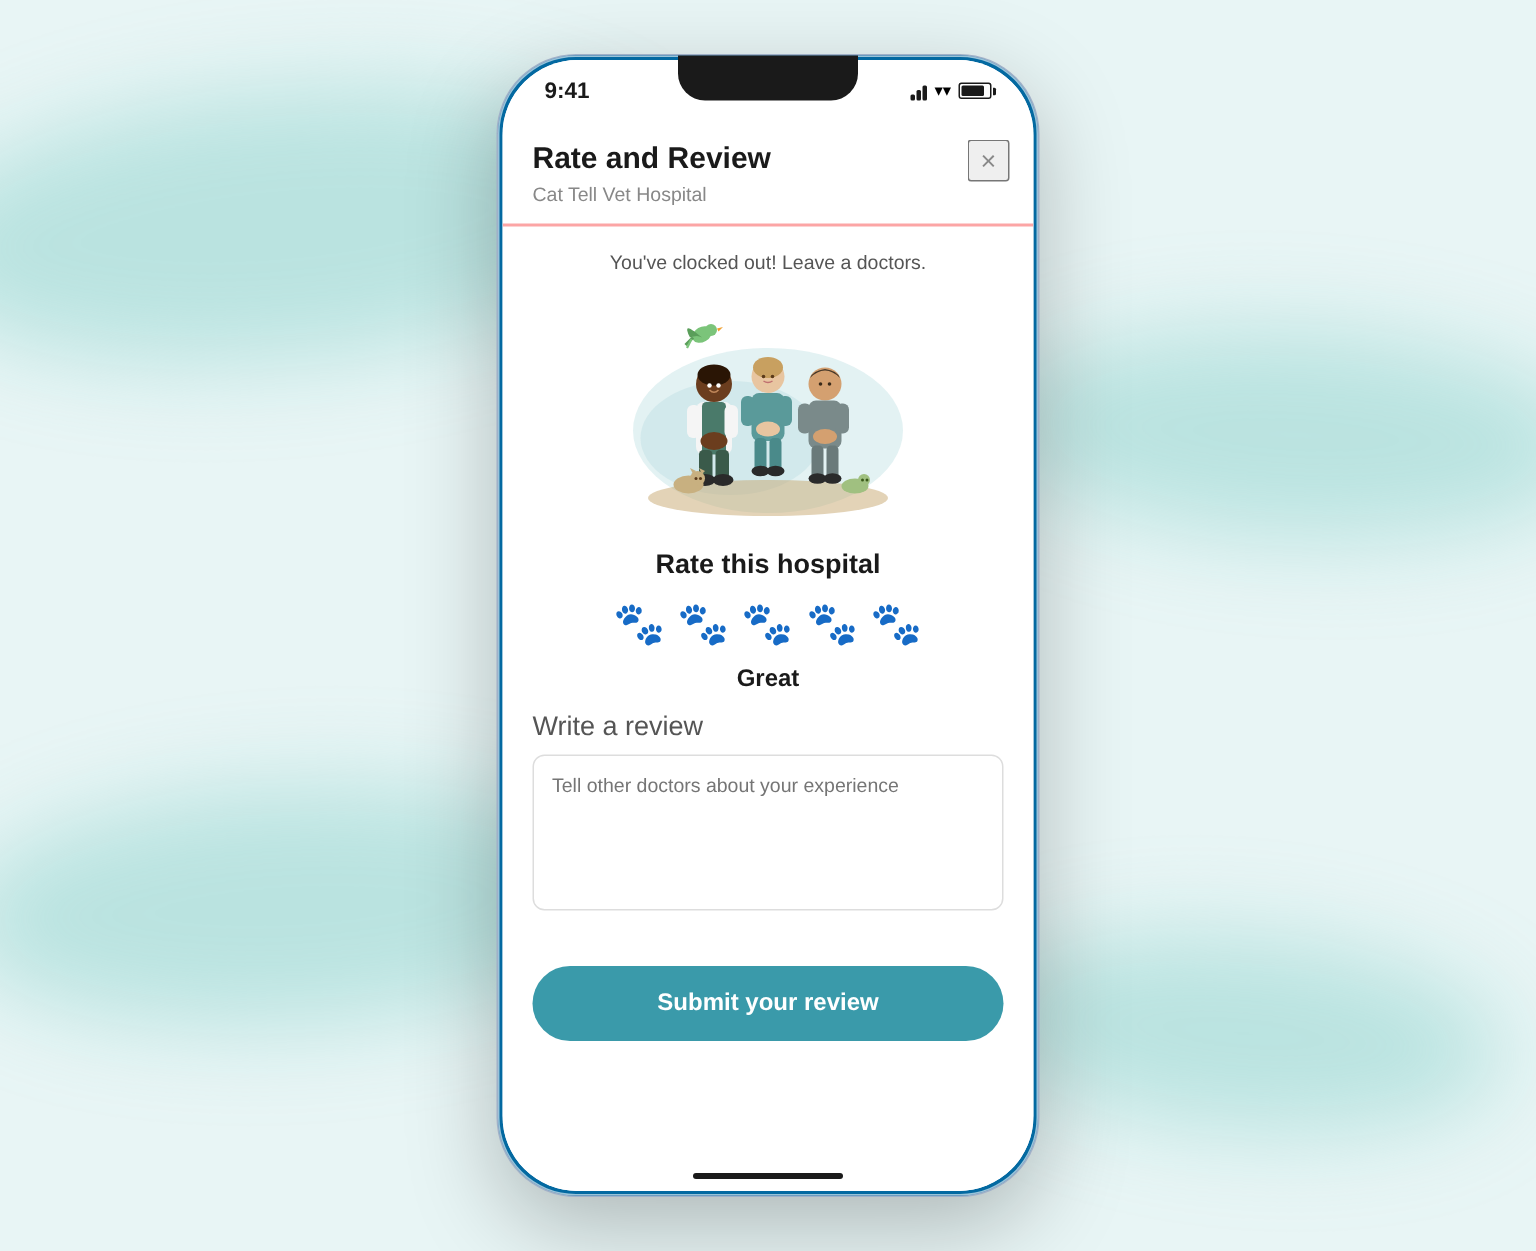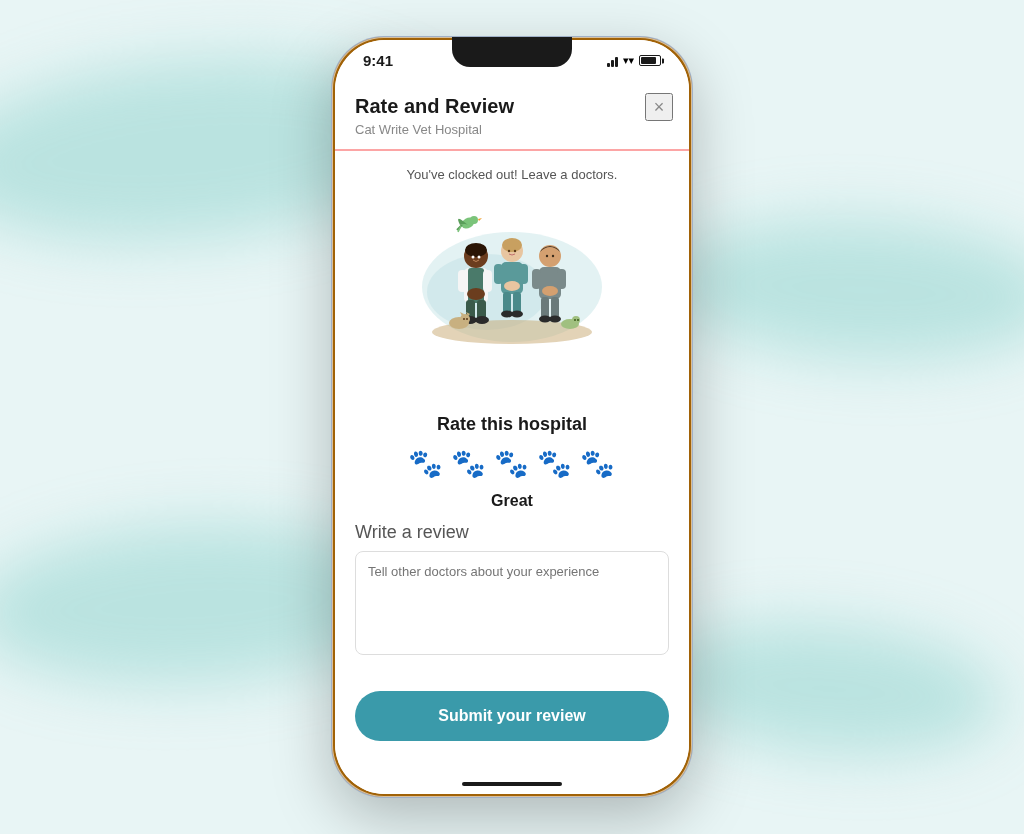--- a/index.html
+++ b/index.html
@@ -25,21 +25,21 @@
     }
     .bg-blob-1 { width: 500px; height: 180px; top: 60px; left: -60px; transform: rotate(-5deg); border-radius: 60%; }
     .bg-blob-2 { width: 400px; height: 140px; top: 220px; right: -40px; transform: rotate(3deg); border-radius: 60%; }
     .bg-blob-3 { width: 450px; height: 160px; bottom: 150px; left: -30px; transform: rotate(-3deg); border-radius: 60%; }
     .bg-blob-4 { width: 350px; height: 130px; bottom: 80px; right: 20px; transform: rotate(5deg); border-radius: 60%; }
 
     
     .phone-frame {
       width: 360px;
       height: 760px;
-      background: #a16207;
+      background: #0369a1;
       border-radius: 52px;
       padding: 3px;
       position: relative;
       box-shadow:
         0 0 0 1px #a0b0c8,
         0 20px 60px rgba(0,0,0,0.25),
         inset 0 0 0 1px rgba(255,255,255,0.6);
     }
 
     .phone-inner {
@@ -162,21 +162,20 @@
     .vet-illustration {
       width: 200px;
       height: 155px;
     }
 
     .rate-heading {
       font-size: 18px;
       font-weight: 700;
       color: #1a1a1a;
       text-align: center;
-      margin-top: 48px;
     }
 
     
     .paw-rating {
       display: flex;
       gap: 8px;
       align-items: center;
     }
 
     .paw-icon {
@@ -318,21 +317,21 @@
         <div class="battery-icon">
           <div class="battery-fill"></div>
         </div>
       </div>
     </div>
 
     <div class="screen">
 
       <div class="modal-header">
         <div class="modal-title">Rate and Review</div>
-        <div class="modal-subtitle">Cat Write Vet Hospital</div>
+        <div class="modal-subtitle">Cat Tell Vet Hospital</div>
         <button class="close-btn">×</button>
       </div>
 
       <div class="content">
 
         <div class="clock-text">You've clocked out! Leave a doctors.</div>
 
         <div class="illustration">
           <svg class="vet-illustration" viewBox="0 0 200 155" xmlns="http://www.w3.org/2000/svg">
 

